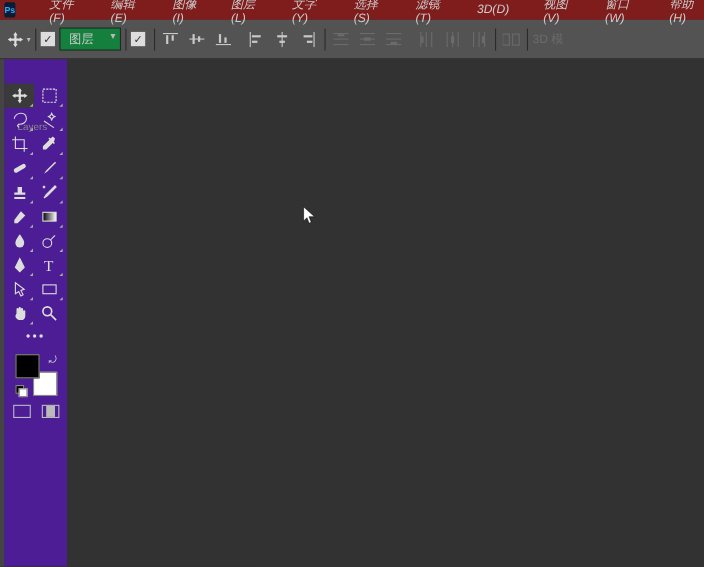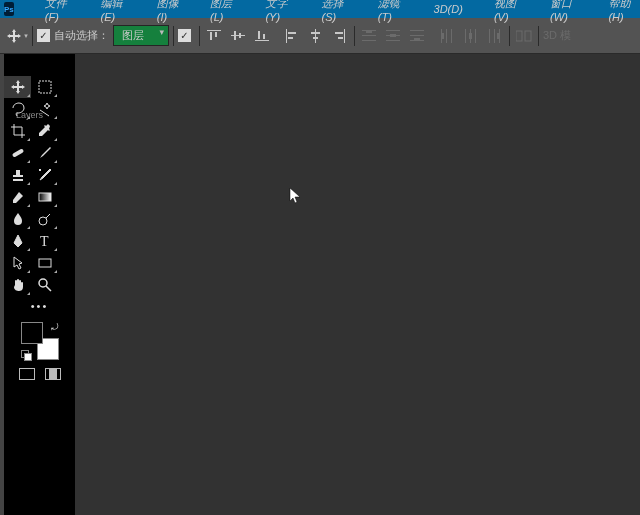--- a/index.html
+++ b/index.html
@@ -1,34 +1,34 @@
 <!DOCTYPE html>
 <html><head>
 <meta charset="utf-8">
 <style>
   * { box-sizing: border-box; margin: 0; padding: 0; }
   body { width: 640px; height: 515px; background: #323232; font-family: "Microsoft YaHei", sans-serif; font-size: 11px; color: #ccc; overflow: hidden; }
-  .menubar { height: 18px; background: #0369a1; display: flex; align-items: center; padding-left: 4px; gap: 19px; }
+  .menubar { height: 18px; background: #7f1d1d; display: flex; align-items: center; padding-left: 4px; gap: 19px; }
   .ps-logo { width: 14px; height: 14px; background: #001e36; color: #31a8ff; font-size: 8px; font-weight: bold; display: flex; align-items: center; justify-content: center; border-radius: 2px; margin-right: 6px; }
   .menu-item { padding: 2px 6px; cursor: default; font-style: italic; }
   .sep-v { width: 1px; height: 20px; background: #2a2a2a; margin: 0 4px; }
   .optionsbar { height: 36px; background: #535353; display: flex; align-items: center; padding: 0 6px; border-bottom: 1px solid #2a2a2a; overflow: hidden; }
   .opt-tool { width: 22px; height: 22px; display: flex; align-items: center; justify-content: center; }
   .chev { font-size: 7px; color: #bbb; margin-left: 2px; }
   .checkbox { width: 13px; height: 13px; background: #ddd; display: inline-flex; align-items: center; justify-content: center; color: #333; font-size: 10px; cursor: pointer; margin-right: 4px; }
   .opt-label { margin-right: 4px; }
   .dropdown { background: #15803d; border: 1px solid #252525; padding: 2px 24px 2px 8px; position: relative; cursor: default; }
   .dropdown::after { content: "▾"; position: absolute; right: 4px; top: 1px; font-size: 9px; color: #bbb; }
   .icon-btn { width: 20px; height: 20px; display: flex; align-items: center; justify-content: center; color: #c8c8c8; cursor: default; }
   .icon-btn.muted { color: #6b6b6b; }
   .group { display: flex; gap: 4px; align-items: center; }
   .workspace { display: flex; height: calc(515px - 18px - 36px); }
   .sidebar-stub { width: 4px; background: #444; }
   .layers-tab { position: absolute; top: 56px; left: 12px; font-size: 9px; color: #888; }
-  .toolbox { width: 71px; background: #000000; padding-top: 22px; position: relative; }
+  .toolbox { width: 57px; background: #4c1d95; padding-top: 22px; position: relative; }
   .tool-row { display: flex; height: 22px; }
   .tool-cell { width: 27px; height: 22px; display: flex; align-items: center; justify-content: center; position: relative; cursor: default; }
   .tool-cell.selected { background: #3a3a3a; }
   .tri { position: absolute; right: 1px; bottom: 1px; width: 0; height: 0; border-left: 3px solid transparent; border-bottom: 3px solid #aaa; }
   .icon { width: 16px; height: 16px; color: #ddd; }
   .dots-row { text-align: center; color: #ddd; padding: 4px 0; letter-spacing: 2px; }
   .swatches { position: relative; width: 38px; height: 38px; margin: 6px auto 4px; }
   .sw-fg { position: absolute; top: 0; left: 0; width: 22px; height: 22px; background: #000; border: 1px solid #888; z-index: 2; }
   .sw-bg { position: absolute; bottom: 0; right: 0; width: 22px; height: 22px; background: #fff; border: 1px solid #888; }
   .sw-swap { position: absolute; top: 0; right: 0; font-size: 9px; color: #ddd; }
@@ -62,21 +62,20 @@
 
 <div class="optionsbar">
   <div class="opt-tool">
     <svg class="icon" viewBox="0 0 16 16">
         <path fill="#ddd" d="M8 1l2 3H9v3h3V6l3 2-3 2V9H9v3h1l-2 3-2-3h1V9H4v1L1 8l3-2v1h3V4H6z"></path>
       </svg>
     <span class="chev">▾</span>
   </div>
   <div class="sep-v"></div>
   <span class="checkbox">✓</span>
-  <span class="opt-label">自动选择：</span>
   <div class="dropdown"><span>图层</span></div>
   <div class="sep-v"></div>
   <span class="checkbox">✓</span>
   <div class="sep-v"></div>
   <div class="group">
     <div class="icon-btn">
         <svg width="14" height="14">
           <rect x="0" y="1" width="14" height="1" fill="#c8c8c8"></rect>
           <rect x="3" y="3" width="2" height="8" fill="#c8c8c8"></rect>
           <rect x="8" y="3" width="2" height="5" fill="#c8c8c8"></rect>

